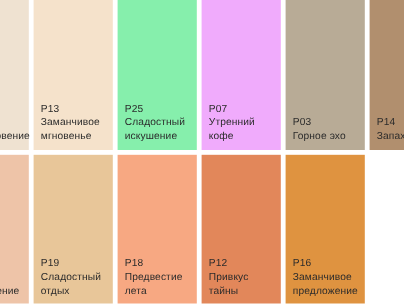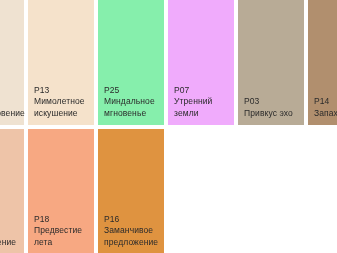--- a/index.html
+++ b/index.html
@@ -69,60 +69,72 @@
     <div class="row">
       <div class="swatch" style="background: rgb(239, 226, 209);">
         <div class="label">
           <span class="code">P11</span>
           <span class="name">Нежное прикосновение</span>
         </div>
       </div>
       <div class="swatch" style="background: rgb(245, 226, 203);">
         <div class="label">
           <span class="code">P13</span>
-          <span class="name">Мимолетное искушение</span>
+          <span class="name">Заманчивое мгновенье</span>
         </div>
       </div>
       <div class="swatch" style="background: #86efac;">
         <div class="label">
           <span class="code">P25</span>
-          <span class="name">Миндальное мгновенье</span>
+          <span class="name">Сладостный искушение</span>
         </div>
       </div>
       <div class="swatch" style="background: #f0abfc;">
         <div class="label">
           <span class="code">P07</span>
-          <span class="name">Утренний земли</span>
+          <span class="name">Утренний кофе</span>
         </div>
       </div>
       <div class="swatch" style="background: rgb(184, 171, 150);">
         <div class="label">
           <span class="code">P03</span>
-          <span class="name">Привкус эхо</span>
+          <span class="name">Горное эхо</span>
         </div>
       </div>
       <div class="swatch" style="background: rgb(177, 143, 110);">
         <div class="label">
           <span class="code">P14</span>
           <span class="name">Запах земли</span>
         </div>
       </div>
     </div>
 
     <div class="row">
       <div class="swatch" style="background: rgb(238, 196, 168);">
         <div class="label">
           <span class="code">P21</span>
           <span class="name">Новое вдохновение</span>
         </div>
       </div>
+      <div class="swatch" style="background: rgb(232, 198, 153);">
+        <div class="label">
+          <span class="code">P19</span>
+          <span class="name">Сладостный отдых</span>
+        </div>
+      </div>
       <div class="swatch" style="background: rgb(247, 168, 130); text-decoration: underline;">
         <div class="label">
           <span class="code">P18</span>
           <span class="name">Предвестие лета</span>
+        </div>
+      </div>
+      <div class="swatch" style="background: rgb(226, 135, 90);">
+        <div class="label">
+          <span class="code">P12</span>
+          <span class="name">Привкус тайны</span>
         </div>
       </div>
       <div class="swatch" style="background: rgb(223, 147, 64);">
         <div class="label">
           <span class="code">P16</span>
           <span class="name">Заманчивое предложение</span>
         </div>
       </div>
       <div class="swatch empty"></div>
     </div>

